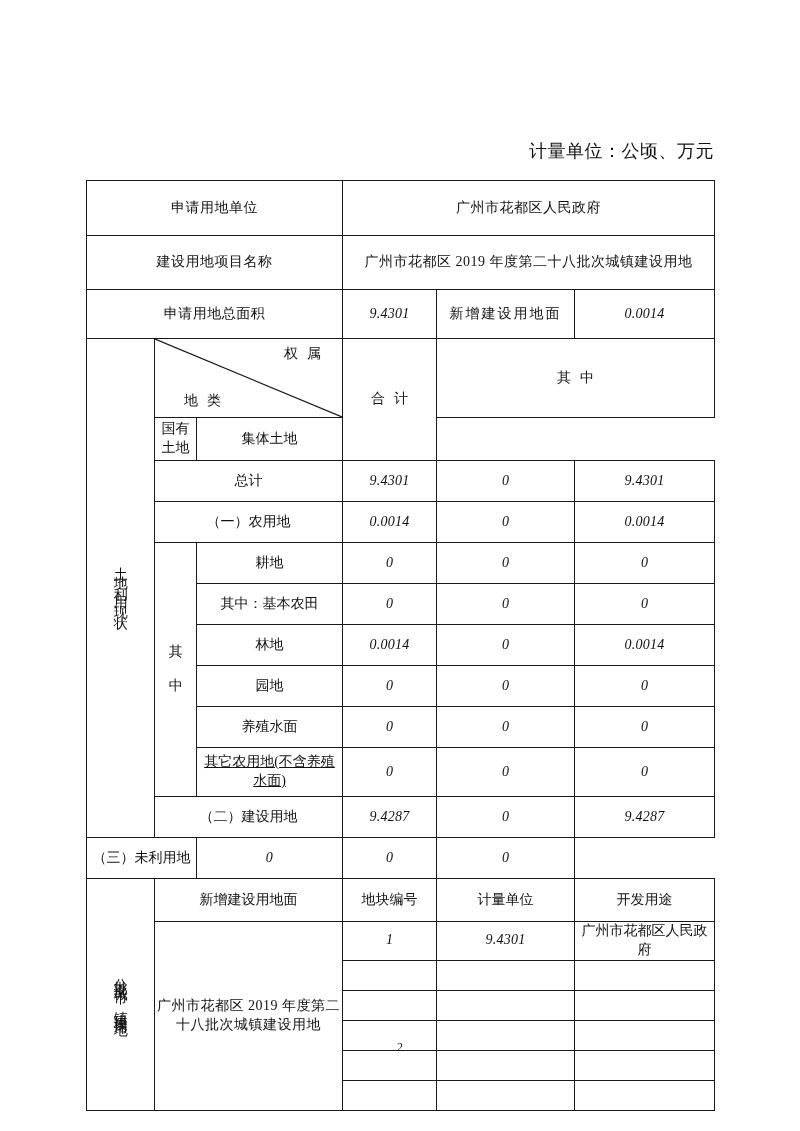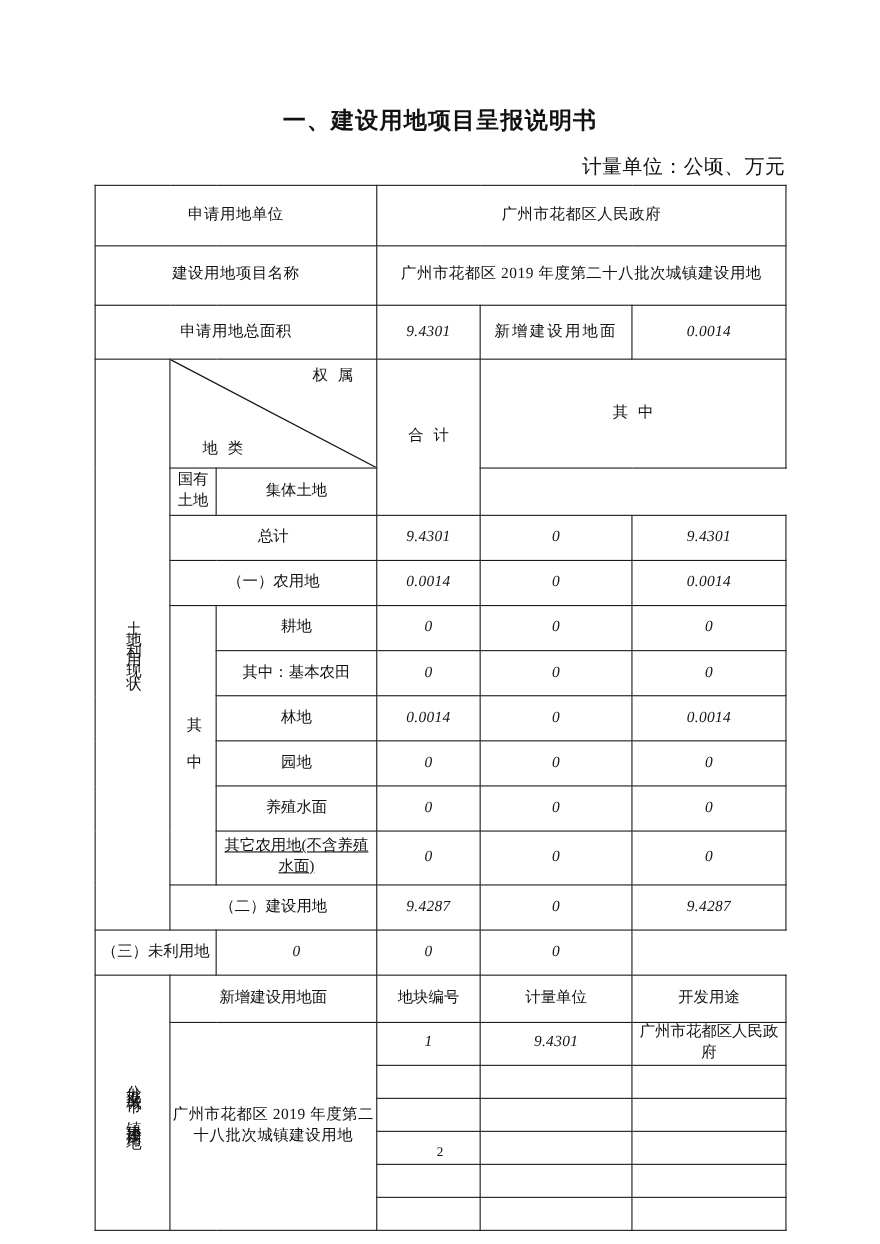--- a/index.html
+++ b/index.html
@@ -43,21 +43,21 @@
     width: 714px;
     text-align: right;
     font-size: 18px;
     letter-spacing: 0.5px;
   }
 
   
   table.main {
     position: absolute;
     left: 86px;
-    top: 168px;
+    top: 180px;
     width: 628px;
     border-collapse: collapse;
     table-layout: fixed;
   }
   table.main td {
     border: 1px solid #1a1a1a;
     text-align: center;
     vertical-align: middle;
     font-size: 14px;
     padding: 0 2px;
@@ -97,21 +97,21 @@
     white-space: nowrap;
     margin: 0 auto;
     display: inline-block;
     line-height: 1.1;
   }
 
   
   .diag {
     position: relative;
     height: 78px;
-    padding: 10px !important;
+    padding: 0 !important;
     font-family: Liberation Serif, serif;
   }
   .diag svg {
     position: absolute;
     left: 0; top: 0;
     width: 100%; height: 100%;
   }
   .diag .tr-txt {
     position: absolute;
     right: 12px;
@@ -145,21 +145,20 @@
     width: 800px;
     text-align: center;
     font-size: 12px;
   }
 </style>
 </head>
 <body>
 
 <div class="page">
 
-  <div class="doc-title">一、建设用地项目呈报说明书</div>
 
   <div class="unit-line">计量单位：公顷、万元</div>
 
   <table class="main">
     <colgroup>
       <col style="width:68px">
       <col style="width:42px">
       <col style="width:146px">
       <col style="width:94px">
       <col style="width:138px">

